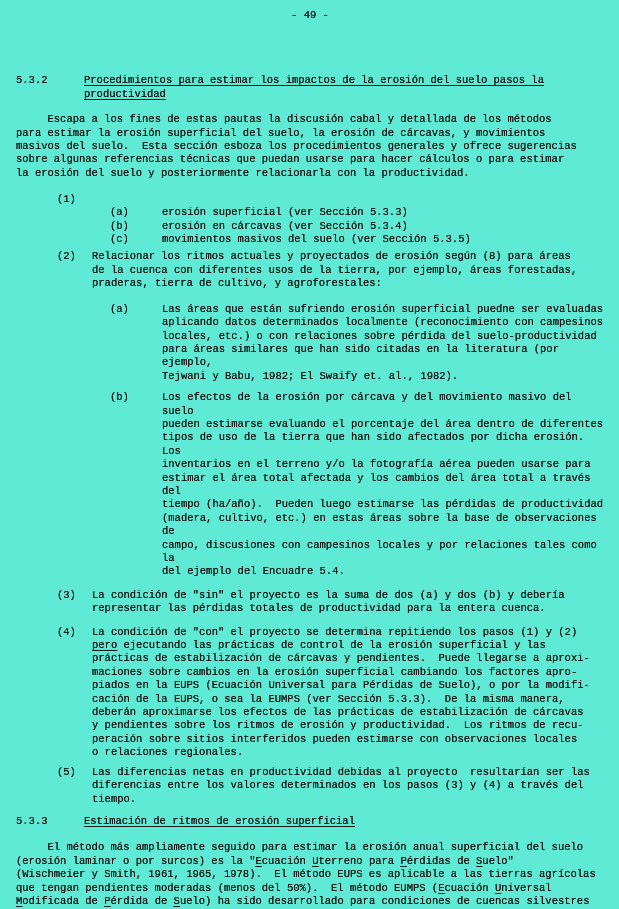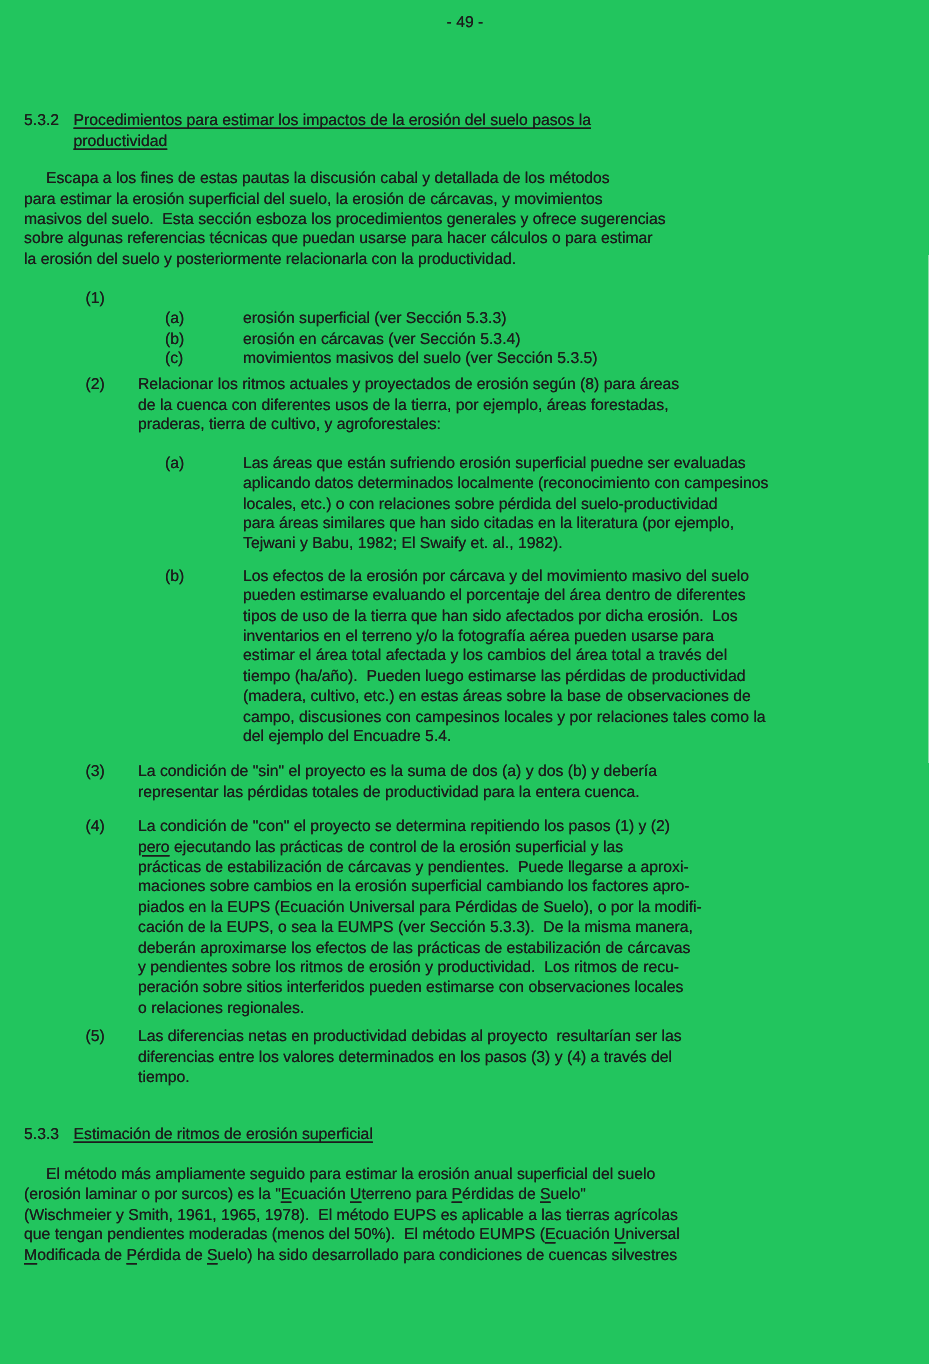--- a/index.html
+++ b/index.html
@@ -1,35 +1,35 @@
 <!DOCTYPE html>
 <html><head>
 <meta charset="utf-8">
 <style>
   html,body { margin:0; padding:0; background:#e9e9e6; }
   .page {
     position:relative;
     width:619px; height:909px;
     margin:0 auto;
-    background:#22c55e;
+    background:#5eead4;
     color:#1c1c1c;
-    font-family:Liberation Sans, sans-serif;
+    font-family:Liberation Mono, monospace;
     font-size:10.5px;
     line-height:13.4px;
     overflow:hidden;
     text-shadow:0 0 0.4px currentColor;
     box-sizing:border-box;
     padding:9px 15px 0 16px;
   }
   .pre { white-space:pre-wrap; }
   .pagenum { text-align:center; }
-  .heading { display:flex; margin-top:52px; }
+  .heading { display:flex; margin-top:52px;gap:35px; }
   .heading .secnum { flex:0 0 33px; }
   .heading .title { text-decoration:underline; text-underline-offset:2px; }
-  .h533 { margin-top:25px; }
+  .h533 { margin-top:9px; }
   .p1 { margin-top:12px; }
   .p2 { margin-top:16px; }
   .p533 { margin-top:13px; }
   .list { margin-top:13px; padding-left:41px; }
   .item { display:flex; }
   .item > .num { flex:0 0 35px; }
   .item > .itext { flex:1; min-width:0; }
   .sublist { margin-top:13px; padding-left:18px; }
   .sublist.tight2 { margin-top:12px; }
   .subitem { display:flex; }

